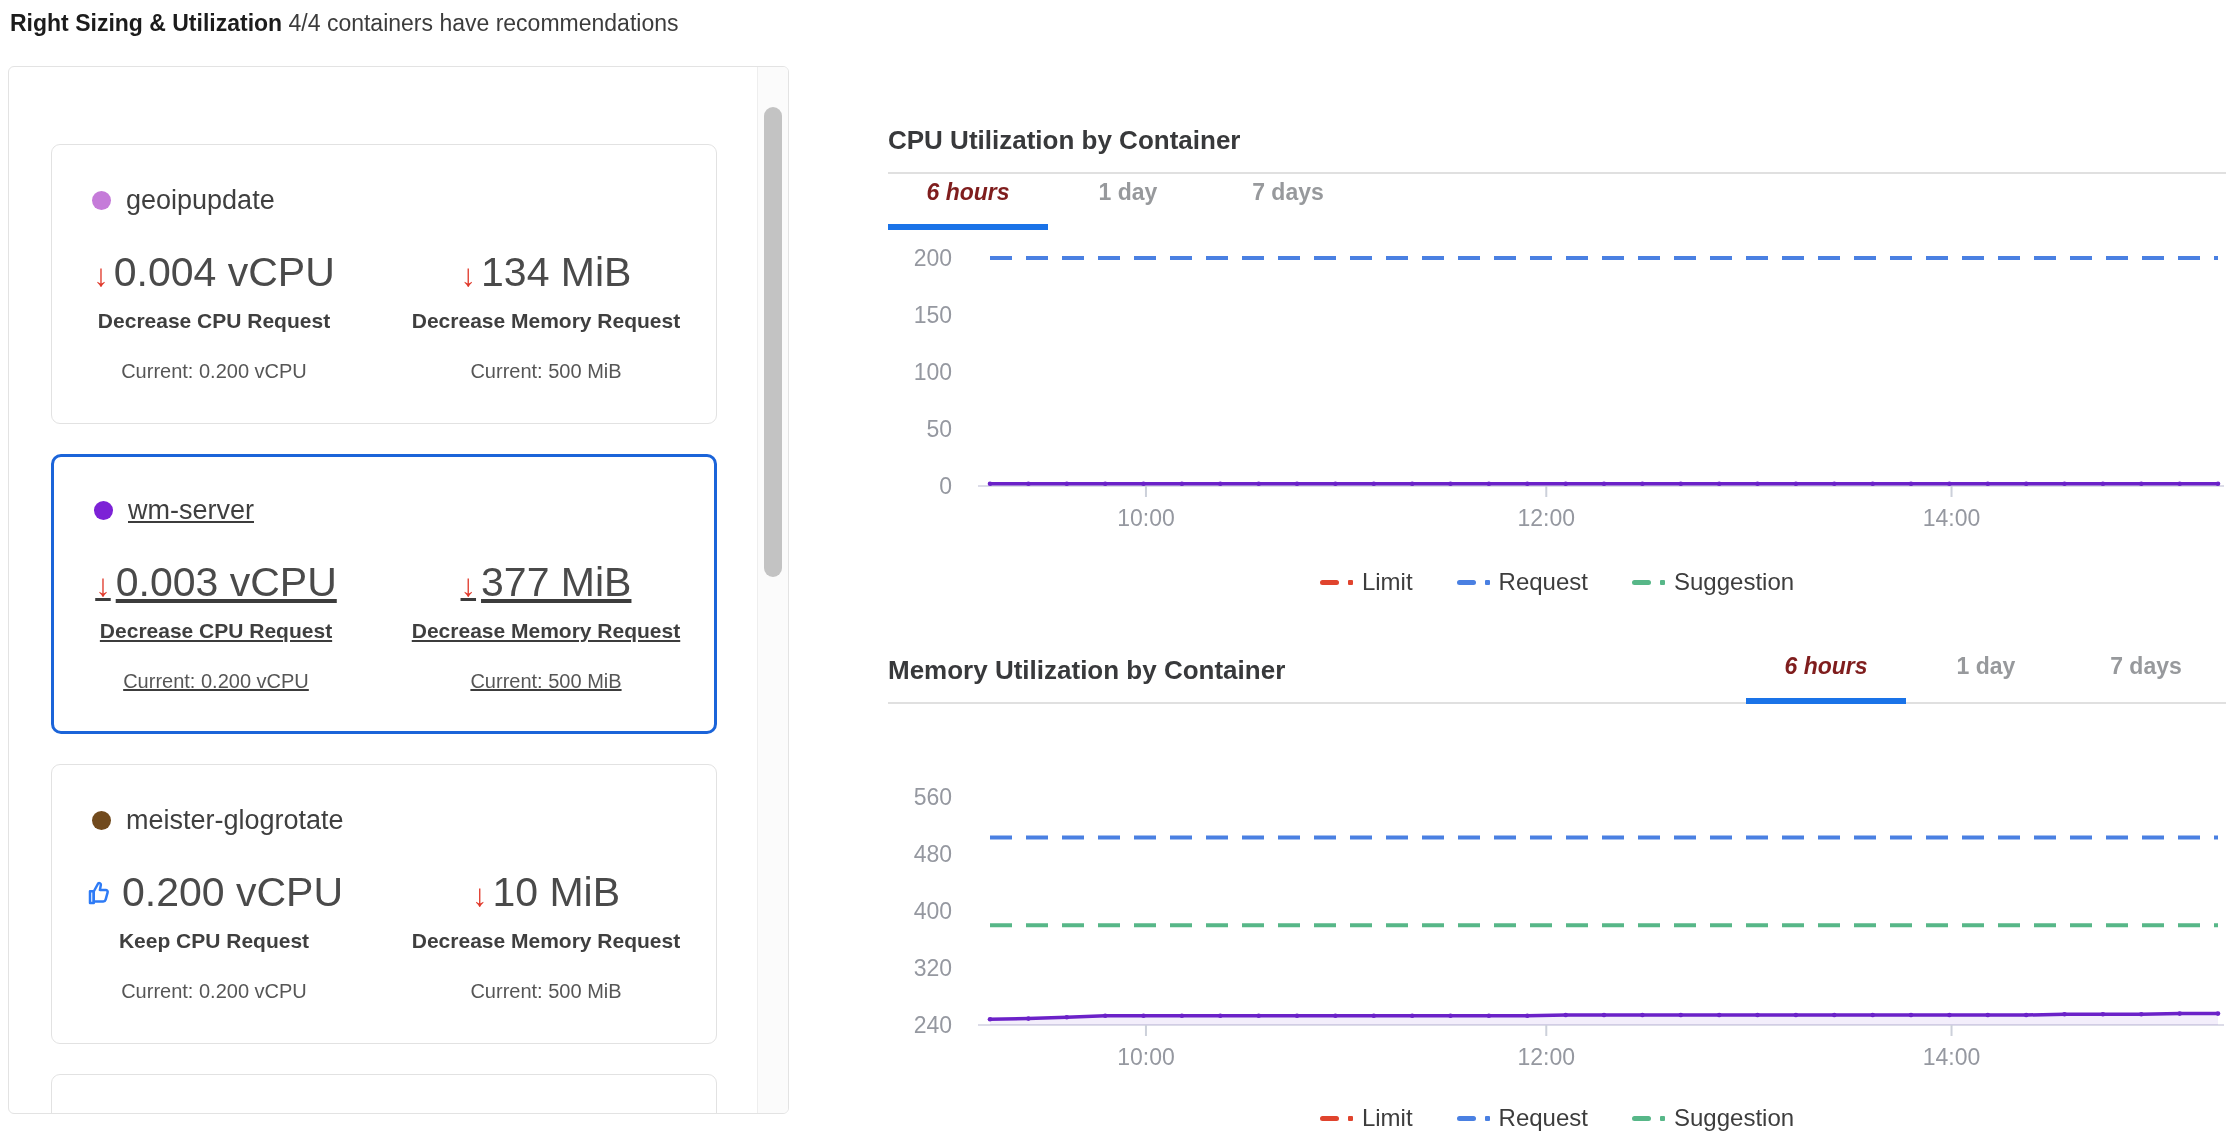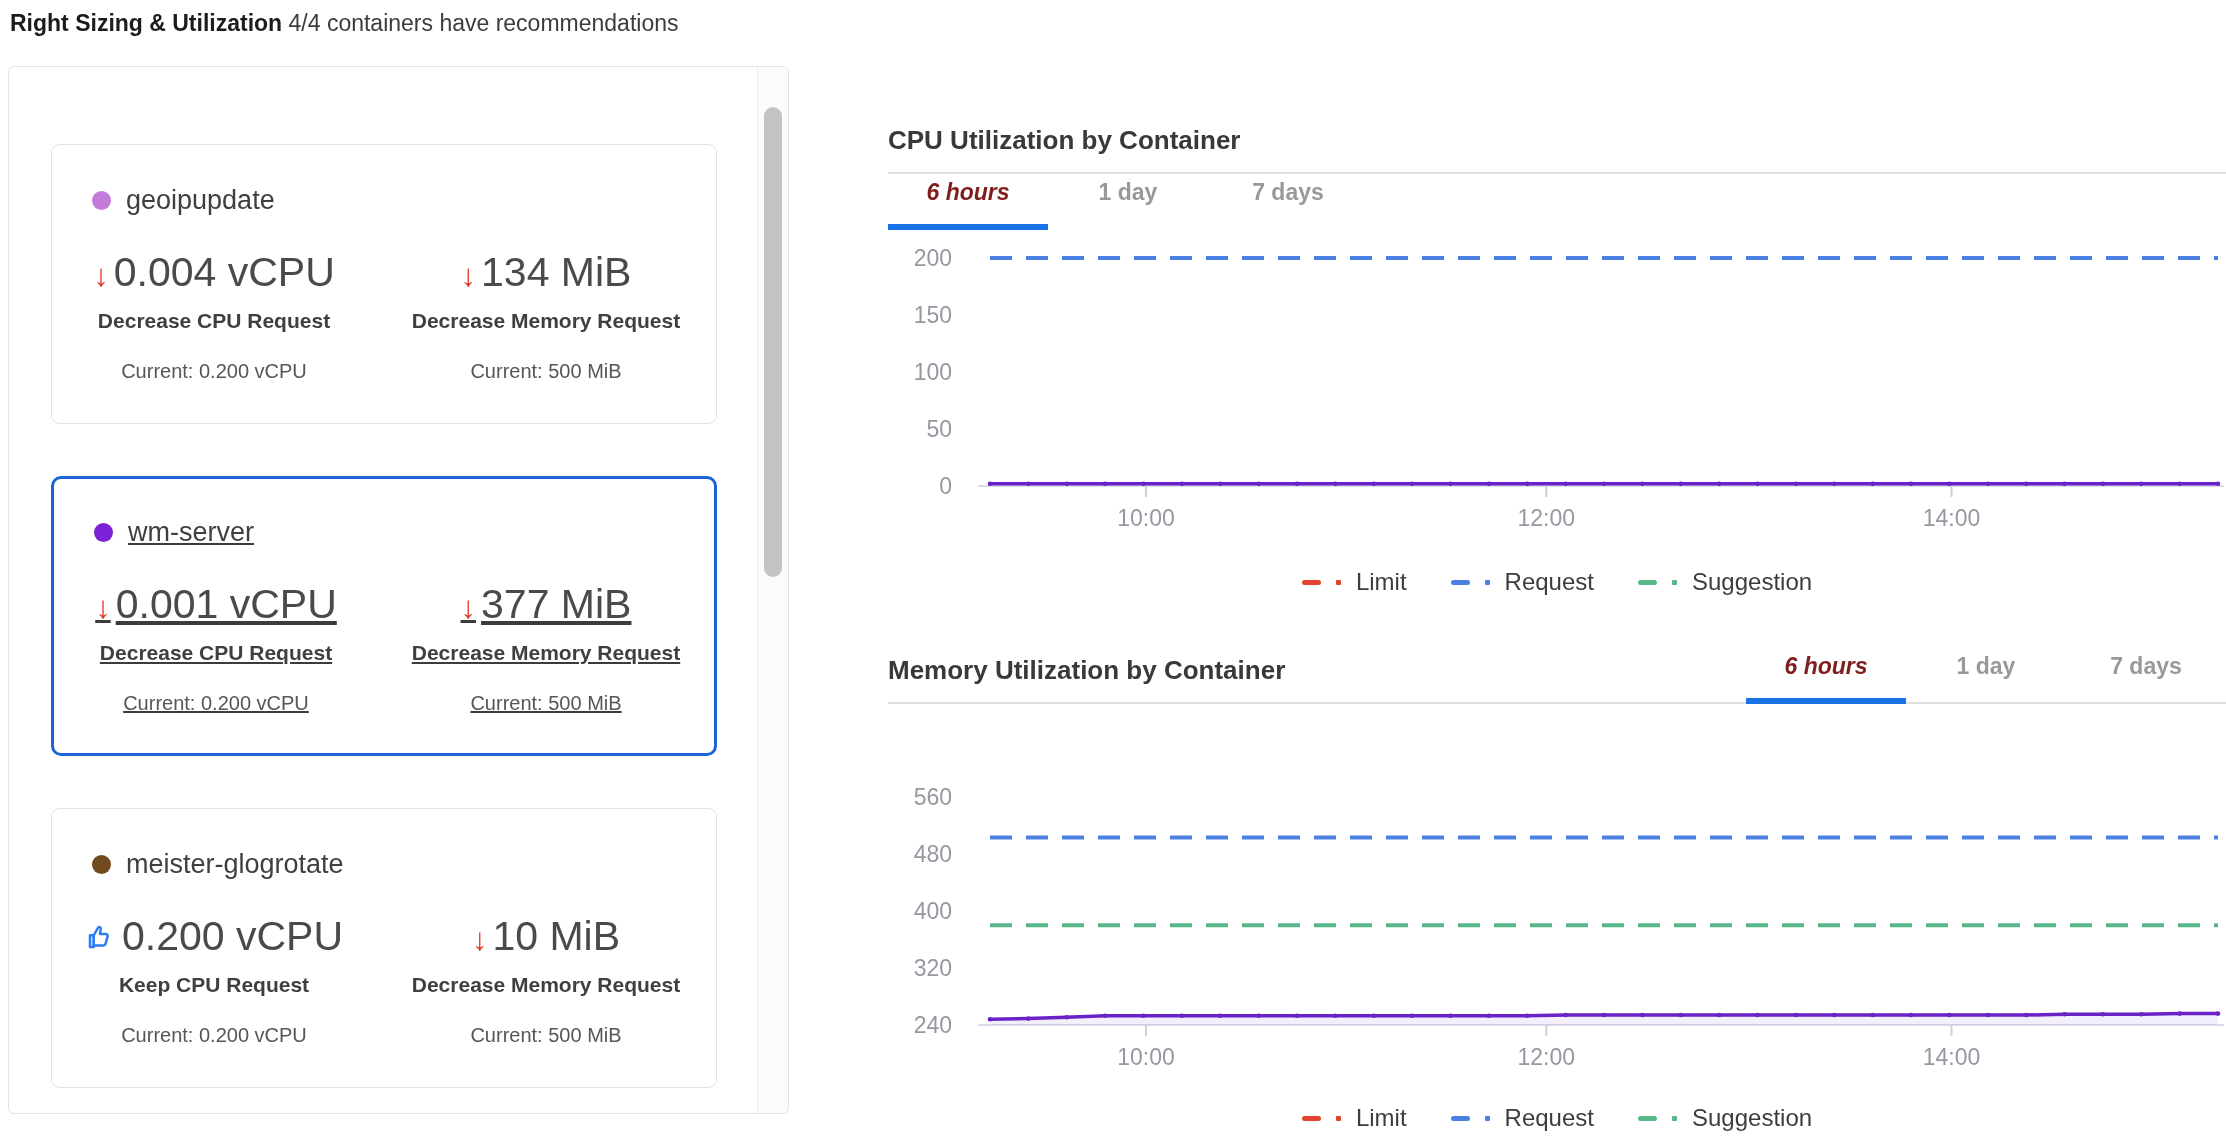--- a/index.html
+++ b/index.html
@@ -9,21 +9,21 @@
 
   
   .page-header { position:absolute; left:10px; top:10px; font-size:23px; white-space:nowrap; }
   .page-header b { color:#1c1c1c; font-weight:700; }
   .page-header span.rest { color:#3c3c3c; font-weight:400; }
 
   
   .panel { position:absolute; left:8px; top:66px; width:781px; height:1048px;
            border:1px solid #e3e3e3; border-radius:6px; background:#fff; overflow:hidden; }
   .card-list { position:absolute; left:0; top:0; right:31px; bottom:0; overflow:hidden;
-               padding-top:77px; display:flex; flex-direction:column; gap:52px; }
+               padding-top:77px; display:flex; flex-direction:column; gap:30px; }
   .card { margin-left:42px; width:666px; min-height:280px; height:280px; flex:0 0 280px;
           border:1px solid #e2e2e2; border-radius:9px; background:#fff; padding-top:40px; }
   .card.selected { border:3px solid #1b64d9; border-radius:10px; padding-top:38px;text-decoration:underline; }
   .name-row { display:flex; align-items:center; gap:15px; padding-left:40px; }
   .dot { width:19px; height:19px; border-radius:50%; background:#999; flex:0 0 19px; }
   .cname { font-size:27px; color:#3f3f3f; }
   .cols { display:flex; margin-top:34px; }
   .col-cpu { width:324px; text-align:center; }
   .col-mem { flex:1; text-align:center; }
   .val-row { display:flex; align-items:center; justify-content:center; font-size:41px; color:#4a4a4a; line-height:1.1; }
@@ -44,21 +44,21 @@
   .chart-title { font-size:26px; font-weight:700; color:#38393b; line-height:56px; }
   .tab-row { display:flex; }
   .tab { width:160px; height:62px; text-align:center; font-size:23px; font-weight:700;
          color:#97999c; line-height:48px; cursor:pointer; }
   .tab.active { color:#7f1d1d; border-bottom:6px solid #1a73e8;font-style:italic; }
 
   .chart-svg { position:absolute; left:888px; width:1338px; height:382px; }
   .axis-label { font-size:23px; fill:#9598a0; font-family:"Liberation Sans", sans-serif; }
 
   .legend-row { position:absolute; left:888px; width:1338px; display:flex; justify-content:center; gap:44px; }
-  .legend-item { display:flex; align-items:center; gap:15px; }
+  .legend-item { display:flex; align-items:center; gap:9px; }
   .lg-dash { width:19px; height:5px; border-radius:2.5px; display:inline-block; }
   .lg-dot { width:5px; height:5px; border-radius:1px; display:inline-block; }
   .lg-label { font-size:24px; color:#3d3d3d; }
 
   #cpu-header { top:112px;flex-direction:column; } #cpu-svg { top:178px; } #cpu-legend { top:568px; }
   #mem-header { top:642px; } #mem-svg { top:708px; } #mem-legend { top:1104px; }
 </style>
 </head>
 <body>
 
@@ -100,21 +100,21 @@
         <div class="card selected">
     <div class="name-row">
       <span class="dot" style="background: rgb(124, 34, 214);"></span>
       <span class="cname">wm-server</span>
     </div>
     <div class="cols">
       <div class="col-cpu">
         <div class="val-row">
           <span class="arrow-down">↓</span>
 
-          <span>0.001 vCPU</span>
+          <span>0.003 vCPU</span>
         </div>
         <div class="action">Decrease CPU Request</div>
         <div class="current">Current: 0.200 vCPU</div>
       </div>
       <div class="col-mem">
         <div class="val-row">
           <span class="arrow-down">↓</span>
 
           <span>377 MiB</span>
         </div>

